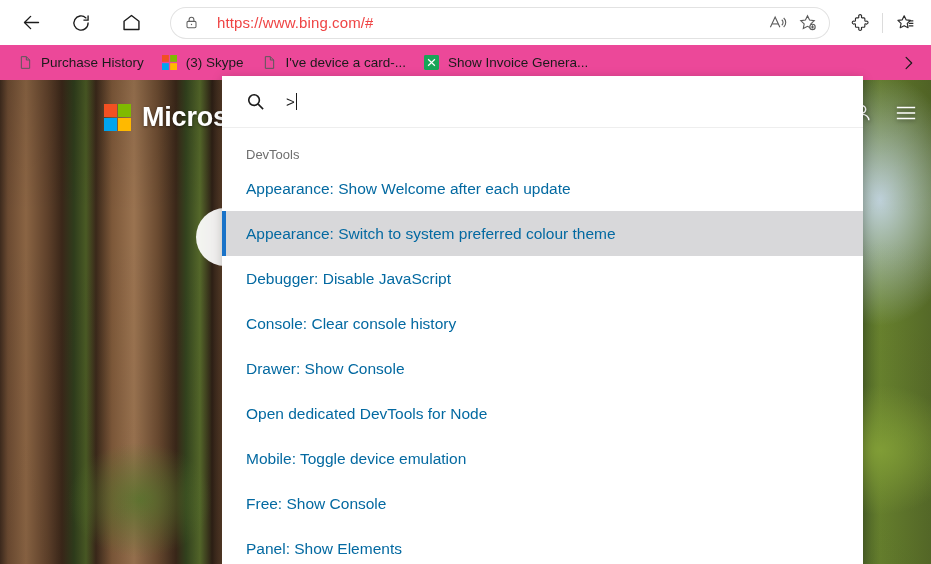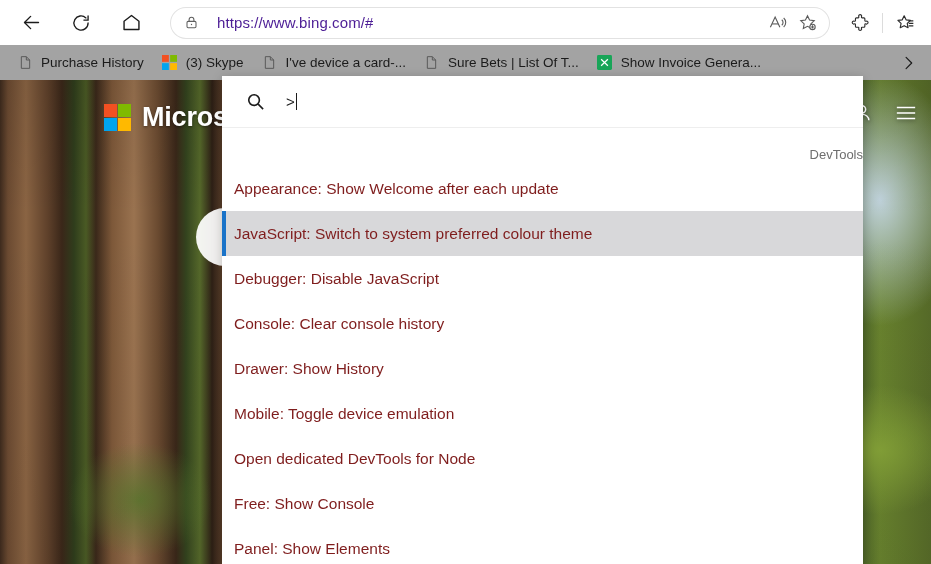--- a/index.html
+++ b/index.html
@@ -29,33 +29,33 @@
   #nav-home { margin-left:16px; }
 
   #urlbar {
     flex:1 1 auto; height:32px; margin:0 14px 0 22px;
     background:#ffffff; border-radius:16px;
     display:flex; align-items:center;
     box-shadow:0 0 0 1px #e2e2e2 inset;
   }
   #lock-icon { margin-left:14px; display:flex; align-items:center; color:#5f5f5f; }
   #url-text {
-    margin-left:18px; font-size:15px; color:#4c1d95; letter-spacing:.1px;
+    margin-left:18px; font-size:15px; color:#ef4444; letter-spacing:.1px;
     white-space:nowrap; overflow:hidden;
   }
   #urlbar-actions { margin-left:auto; display:flex; align-items:center; padding-right:8px; }
   .urlbtn { width:30px; height:30px; display:flex; align-items:center; justify-content:center; color:#5a5a5a; }
   #toolbar-right { display:flex; align-items:center; padding-right:10px; }
   .tbbtn { width:32px; height:32px; display:flex; align-items:center; justify-content:center; color:#2b2b2b; }
   #chrome-divider { width:1px; height:20px; background:#dcdcdc; margin:0 6px; }
 
   
   #bookmarks-bar {
     position:absolute; left:0; top:45px; width:931px; height:35px;
-    display:flex; align-items:center; background:#a3a3a3;text-align:center;
+    display:flex; align-items:center; background:#ec4899;text-align:center;
   }
   .bookmark {
     display:flex; align-items:center; height:26px;
     padding:0 7px; border-radius:5px; margin-left:4px; flex:0 0 auto;
   }
   .bookmark:first-of-type { margin-left:10px; }
   .bm-label {
     font-size:13.5px; color:#1b1b1b; margin-left:8px; white-space:nowrap;
   }
   .bm-icon { width:16px; height:16px; display:flex; align-items:center; justify-content:center; }
@@ -142,25 +142,25 @@
   }
   #palette-search-icon { margin-left:24px; color:#1b1b1b; display:flex; align-items:center; }
   #palette-query-wrap { margin-left:21px; display:flex; align-items:center; }
   #palette-query {
     font-size:15px; color:#1b1b1b; font-family:"Liberation Sans", sans-serif;
   }
   #palette-caret {
     display:inline-block; width:1px; height:17px; background:#1b1b1b; margin-left:1px;
   }
   #palette-section-header {
-    font-size:13px; color:#6e6e6e; padding:19px 0 0 24px; height:38px;text-align:right;
+    font-size:13px; color:#6e6e6e; padding:19px 0 0 24px; height:38px;
   }
   .palette-item {
     position:relative; height:45px; display:flex; align-items:center;
-    padding-left:12px; font-size:15.5px; color:#7f1d1d;
+    padding-left:24px; font-size:15.5px; color:#0369a1;
     white-space:nowrap;
   }
   .palette-item.selected { background:#d8d8da; }
   .palette-item.selected::before {
     content:""; position:absolute; left:0; top:0; width:4px; height:45px;
     background:#1a73c8;
   }
 </style>
 </head>
 <body>
@@ -210,36 +210,36 @@
     </span>
   </div>
 
   <div id="palette-section-header">DevTools</div>
 
   <div id="palette-list">
     <div class="palette-item">
       <span>Appearance: Show Welcome after each update</span>
     </div>
     <div class="palette-item selected">
-      <span>JavaScript: Switch to system preferred colour theme</span>
+      <span>Appearance: Switch to system preferred colour theme</span>
     </div>
     <div class="palette-item">
       <span>Debugger: Disable JavaScript</span>
     </div>
     <div class="palette-item">
       <span>Console: Clear console history</span>
     </div>
     <div class="palette-item">
-      <span>Drawer: Show History</span>
+      <span>Drawer: Show Console</span>
+    </div>
+    <div class="palette-item">
+      <span>Open dedicated DevTools for Node</span>
     </div>
     <div class="palette-item">
       <span>Mobile: Toggle device emulation</span>
-    </div>
-    <div class="palette-item">
-      <span>Open dedicated DevTools for Node</span>
     </div>
     <div class="palette-item">
       <span>Free: Show Console</span>
     </div>
     <div class="palette-item">
       <span>Panel: Show Elements</span>
     </div>
   </div>
 </div>
 
@@ -335,29 +335,20 @@
     <div class="bookmark">
       <span class="bm-icon">
         <svg width="15" height="15" viewBox="0 0 18 18" fill="none" stroke="#5a5a5a" stroke-width="1.2" stroke-linejoin="round">
           <path d="M4 2h6l4 4v10H4z"></path>
             <path d="M10 2v4h4"></path>
         </svg>
       </span>
       <span class="bm-label">I've device a card-...</span>
     </div>
 
-    <div class="bookmark">
-      <span class="bm-icon">
-        <svg width="15" height="15" viewBox="0 0 18 18" fill="none" stroke="#5a5a5a" stroke-width="1.2" stroke-linejoin="round">
-          <path d="M4 2h6l4 4v10H4z"></path>
-            <path d="M10 2v4h4"></path>
-        </svg>
-      </span>
-      <span class="bm-label">Sure Bets | List Of T...</span>
-    </div>
 
     <div class="bookmark">
       <span class="bm-icon">
         <svg width="15" height="15" viewBox="0 0 16 16">
           <rect width="16" height="16" rx="1.5" fill="#18a558"></rect>
           <path d="M4.4 4.6l7.2 6.8M11.6 4.6l-7.2 6.8" stroke="#ffffff" stroke-width="1.3"></path>
         </svg>
       </span>
       <span class="bm-label">Show Invoice Genera...</span>
     </div>

